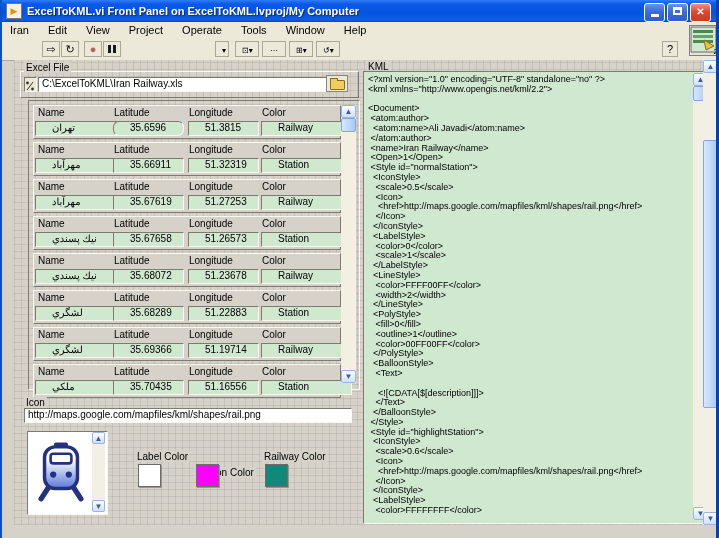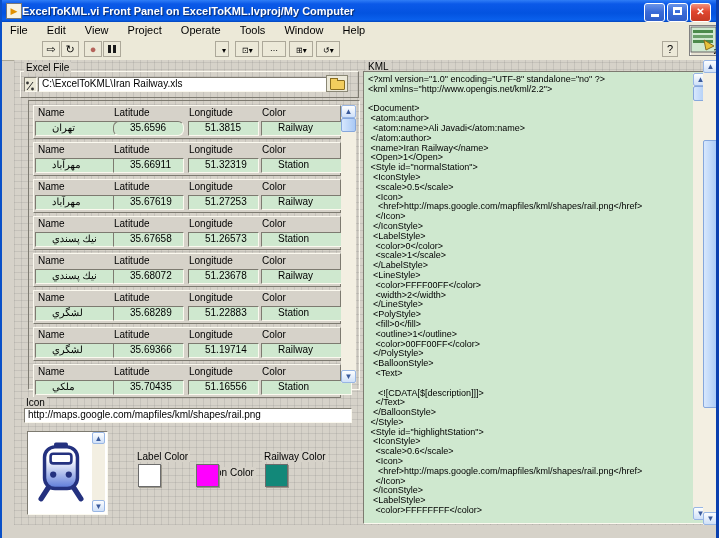--- a/index.html
+++ b/index.html
@@ -5,21 +5,21 @@
   html,body{margin:0;padding:0;}
   body{font-family:"Liberation Sans",sans-serif;background:#3a6ea5;}
   .win{position:relative;width:719px;height:538px;background:#d6d2c9;overflow:hidden;
        border-left:2px solid #0a50c8;border-right:3px solid #0a3fae;box-sizing:border-box;}
   .abs{position:absolute;}
   
   .titlebar{left:0;top:0;width:100%;height:22px;
     background:linear-gradient(180deg,#2f7df6 0%,#0b59e8 18%,#0353e0 60%,#0a60ec 90%,#0345bb 100%);
     display:flex;align-items:center;}
   .title-text{color:#fff;font-size:11px;font-weight:bold;text-shadow:1px 1px 1px #0a2a66;
-    white-space:nowrap;}
+    margin-left:5px;white-space:nowrap;}
   .app-icon{width:14px;height:14px;margin-left:4px;background:#f6f3e4;border:1px solid #777;
     display:flex;align-items:center;justify-content:center;font-size:9px;color:#e09000;}
   .winbtns{position:absolute;right:5px;top:3px;display:flex;gap:2px;}
   .winbtn{width:19px;height:17px;border-radius:3px;border:1px solid #fff;
     background:linear-gradient(180deg,#6a94e8,#3b6cd8 45%,#2f5ec9);color:#fff;
     font-size:10px;line-height:15px;text-align:center;font-weight:bold;}
   .winbtn.close{background:linear-gradient(180deg,#f1927e,#e0462f 45%,#c63a24);}
   .minglyph{display:block;width:8px;height:3px;background:#fff;margin:10px auto 0;}
   .maxglyph{display:block;width:9px;height:8px;border:2px solid #fff;border-top-width:3px;margin:3px auto 0;box-sizing:border-box;}
   
@@ -74,21 +74,21 @@
           <span class="minglyph"></span>
         </span>
       <span class="winbtn">
           <span class="maxglyph"></span>
         </span>
       <span class="winbtn close">✕</span>
     </span>
   </div>
 
   <div class="abs menubar">
-    <span class="menu-item">File</span>
+    <span class="menu-item">Iran</span>
     <span class="menu-item">Edit</span>
     <span class="menu-item">View</span>
     <span class="menu-item">Project</span>
     <span class="menu-item">Operate</span>
     <span class="menu-item">Tools</span>
     <span class="menu-item">Window</span>
     <span class="menu-item">Help</span>
   </div>
 
   <div class="abs toolbar">

